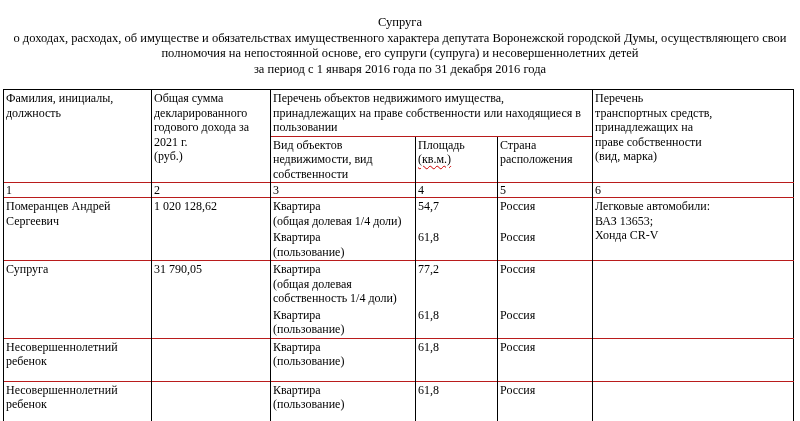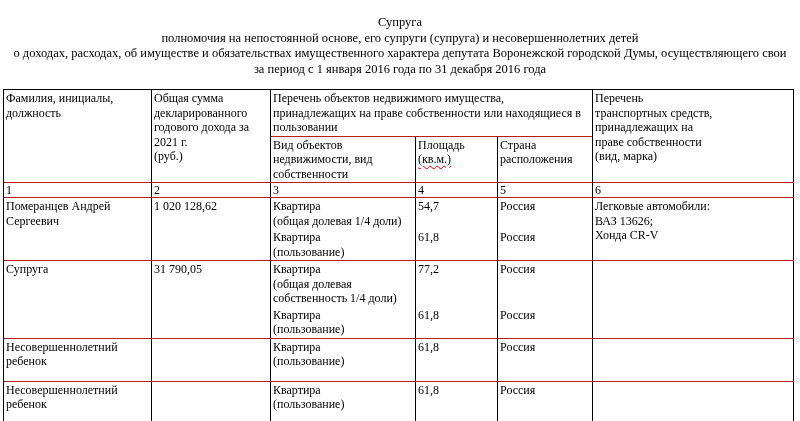--- a/index.html
+++ b/index.html
@@ -53,22 +53,22 @@
     text-underline-offset:2px;
   }
 </style>
 </head>
 <body>
 
 <div class="page">
 
   <div class="title-block">
     <div>Супруга</div>
+    <div>о доходах, расходах, об имуществе и обязательствах имущественного характера депутата Воронежской городской Думы, осуществляющего свои</div>
     <div>полномочия на непостоянной основе, его супруги (супруга) и несовершеннолетних детей</div>
-    <div>о доходах, расходах, об имуществе и обязательствах имущественного характера депутата Воронежской городской Думы, осуществляющего свои</div>
     <div>за период с 1 января 2016 года по 31 декабря 2016 года</div>
   </div>
 
   <table class="decl">
     <colgroup>
       <col style="width:148px">
         <col style="width:119px">
         <col style="width:145px">
       <col style="width:82px">
         <col style="width:95px">
@@ -131,21 +131,21 @@
         <td rowspan="2" class="name-cell">Померанцев Андрей Сергеевич</td>
         <td rowspan="2">1 020 128,62</td>
         <td>
           <div>Квартира</div>
           <div>(общая долевая 1/4 доли)</div>
         </td>
         <td>54,7</td>
         <td>Россия</td>
         <td rowspan="2">
           <div>Легковые автомобили:</div>
-          <div>ВАЗ 13626;</div>
+          <div>ВАЗ 13653;</div>
           <div>Хонда CR-V</div>
         </td>
       </tr>
       <tr class="r1b">
         <td>
           <div>Квартира</div>
           <div>(пользование)</div>
         </td>
         <td>61,8</td>
         <td>Россия</td>

